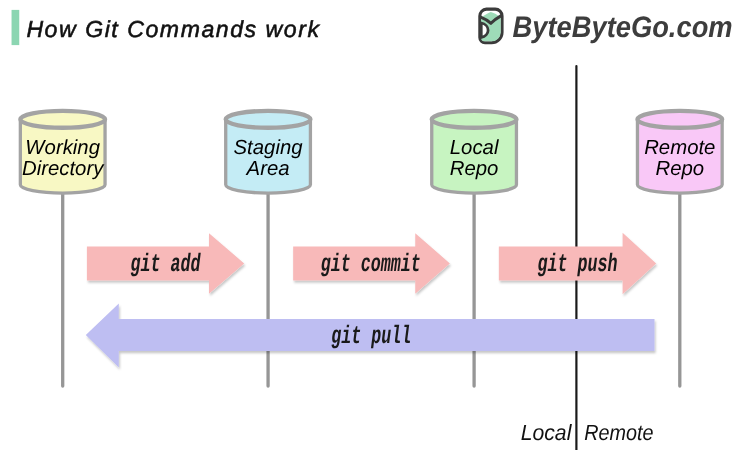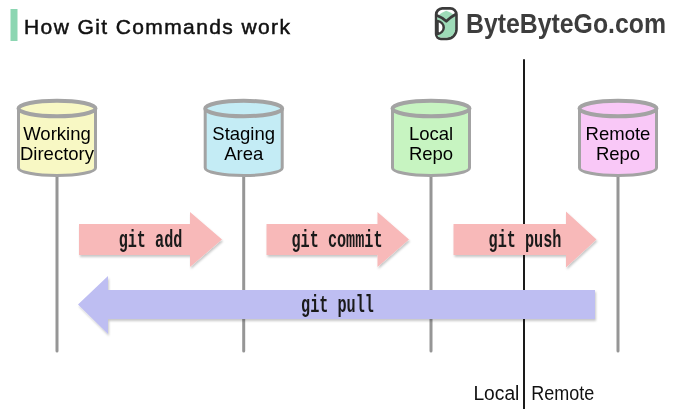--- a/index.html
+++ b/index.html
@@ -1,16 +1,16 @@
 <!DOCTYPE html>
 <html><head>
 <meta charset="utf-8">
 <style>
   html,body{margin:0;padding:0;background:#ffffff;}
-  #canvas{position:relative;width:680px;height:409px;background:#ffffff;overflow:hidden;will-change:transform;transform:translateZ(0);}
+  #canvas{position:relative;width:680px;height:409px;background:#ffffff;overflow:hidden;will-change:transform;transform:translateZ(0);font-style:italic;}
 </style>
 </head>
 <body>
 <div id="canvas">
 <svg width="680" height="409" viewBox="0 0 680 409">
   <defs>
     <filter id="sh" x="-20%" y="-20%" width="140%" height="140%">
       <feDropShadow dx="1" dy="2" stdDeviation="1.2" flood-color="#000000" flood-opacity="0.22"></feDropShadow>
     </filter>
   </defs>

